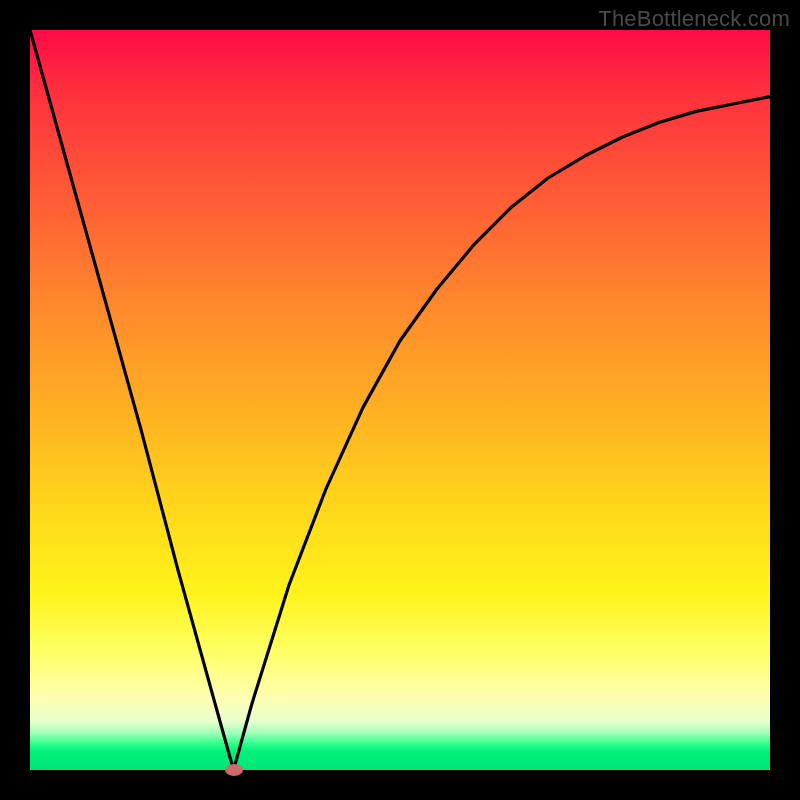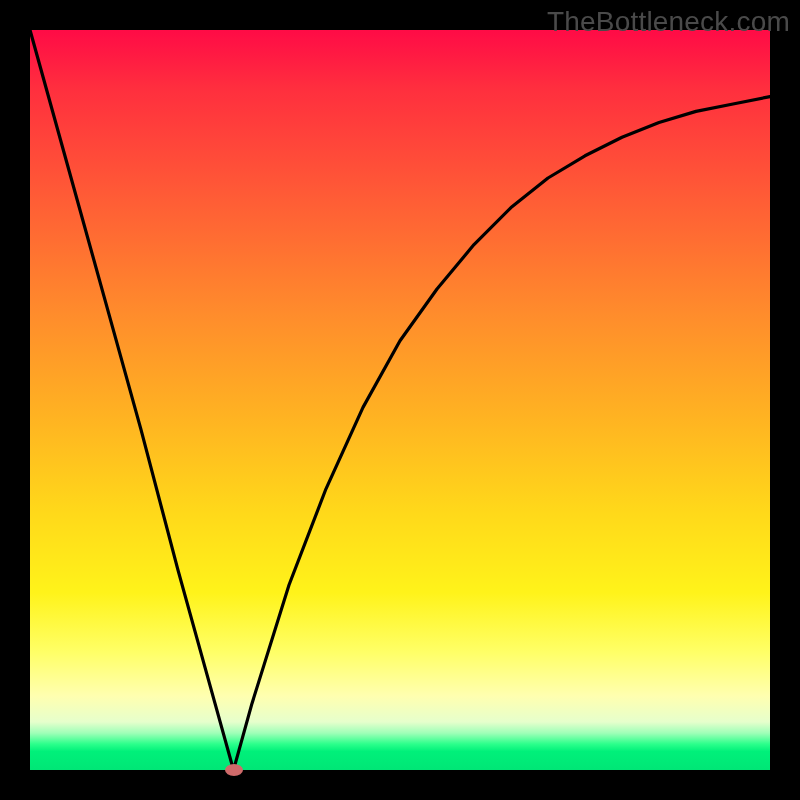--- a/index.html
+++ b/index.html
@@ -40,21 +40,21 @@
       #2bff8b 96.5%,
       #00f07a 97.5%,
       #00e676 100%
     );
   }
   .watermark {
     position: absolute;
     top: 6px;
     right: 10px;
     color: #4a4a4a;
-    font-size: 28px;
+    font-size: 22px;
     font-weight: 500;
     letter-spacing: 0.2px;
     user-select: none;
   }
   svg.curve {
     position: absolute;
     left: 0;
     top: 0;
     width: 740px;
     height: 740px;

